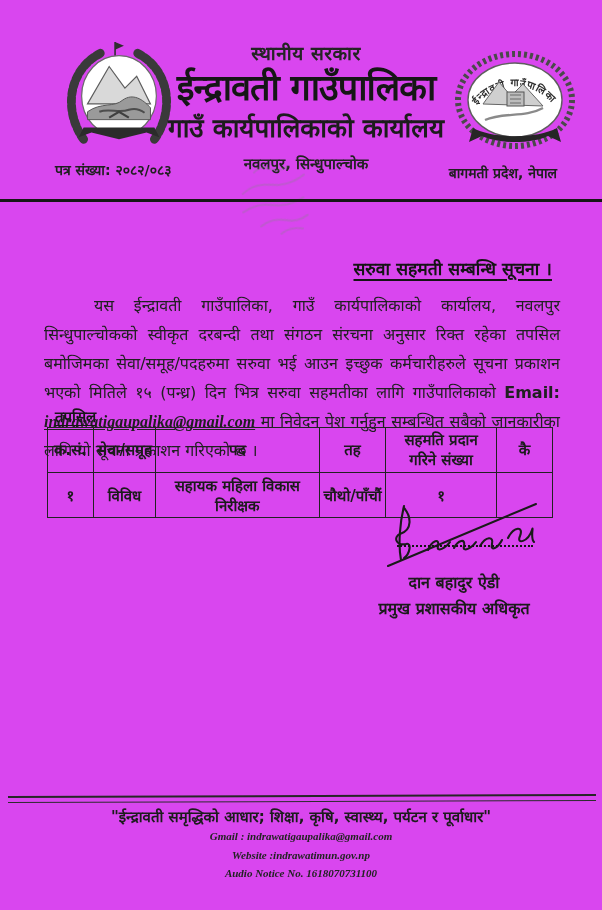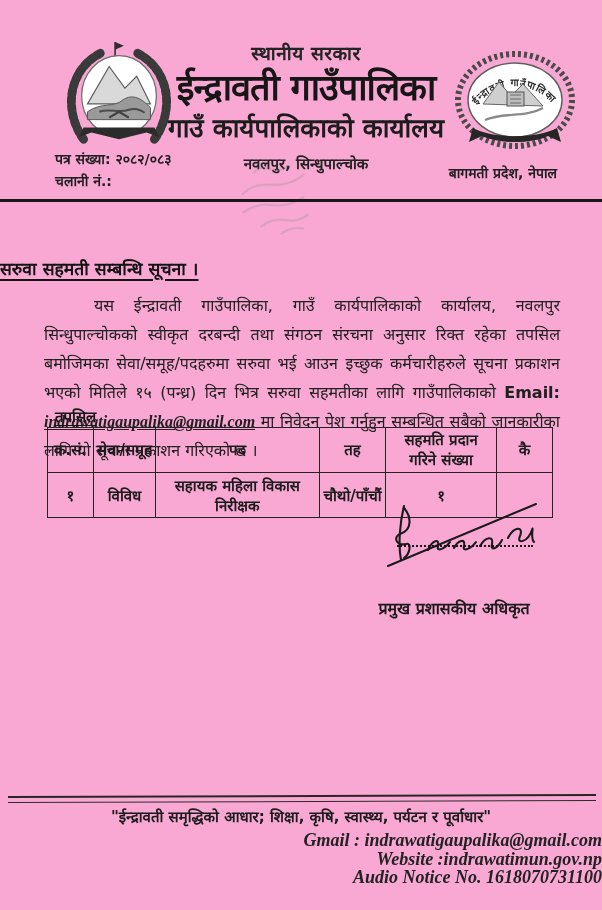--- a/index.html
+++ b/index.html
@@ -1,36 +1,36 @@
 <!DOCTYPE html>
 <html><head>
 <meta charset="utf-8">
 <style>
   html,body{margin:0;padding:0;background:#e9e9e7;}
   .page{
     position:relative; width:602px; height:910px; margin:0 auto;
-    background:#f9a8d4; overflow:hidden;
+    background:#d946ef; overflow:hidden;
     font-family:"DejaVu Sans", sans-serif; color:#1d1d1d;
   }
   
   .emblem-left{position:absolute; left:60px; top:40px; width:118px; height:114px;}
   .seal-right{position:absolute; left:452px; top:50px; width:126px; height:108px;}
   .head-center{position:absolute; left:168px; top:44px; width:276px; text-align:center; line-height:1;}
   .h-local{font-size:19px; font-weight:bold; color:#242424; letter-spacing:.5px;}
   .h-muni{font-size:36px; font-weight:bold; color:#161616; margin-top:7px; letter-spacing:-1px; white-space:nowrap;}
   .h-office{font-size:26px; font-weight:bold; color:#1c1c1c; margin-top:9px; white-space:nowrap;}
   .h-addr{font-size:15px; font-weight:bold; color:#222; margin-top:16px;}
-  .ref-left{position:absolute; left:55px; top:148px; font-size:14px; font-weight:bold; line-height:22px; color:#1f1f1f;}
+  .ref-left{position:absolute; left:55px; top:159px; font-size:14px; font-weight:bold; line-height:22px; color:#1f1f1f;}
   .ref-right{position:absolute; right:45px; top:163px; font-size:14px; font-weight:bold; color:#1f1f1f;}
   .head-rule{position:absolute; left:0; top:199px; width:602px; height:3px; background:#161616;}
   
   .stamp{position:absolute; left:232px; top:152px; width:120px; height:82px; opacity:.5; filter:blur(.4px); transform:rotate(-14deg);}
   
   .date-block{position:absolute; right:26px; top:204px; text-align:right; font-size:16px; font-weight:600; line-height:23px; color:#1b1b1b;}
-  .doc-title{position:absolute; left:0; top:256px; width:552px; text-align:left;}
+  .doc-title{position:absolute; left:0; top:256px; width:552px; text-align:right;}
   .doc-title span{font-size:17.5px; font-weight:bold; color:#141414;
     text-decoration:underline; text-underline-offset:4px; text-decoration-thickness:1.5px;}
   .body-par{position:absolute; left:44px; top:291px; width:516px; margin:0;
     font-size:16px; font-weight:500; line-height:29px; text-align:justify; text-indent:50px; color:#202020;}
   .email{font-family:"Liberation Serif", serif; font-style:italic; font-weight:bold;
     text-decoration:underline; text-underline-offset:2px;}
   .em-label{font-weight:600;}
   
   .tapasil{position:absolute; left:55px; top:406px; font-size:15px; font-weight:bold;
     text-decoration:underline; text-underline-offset:3px; color:#171717;}
@@ -44,23 +44,23 @@
   .sig-dots{position:absolute; left:397px; top:545px; width:136px; border-bottom:2.6px dotted #141414;}
   .sig-name{position:absolute; left:373px; top:571px; width:162px; text-align:center;
     font-size:16px; font-weight:600; color:#1b1b1b;}
   .sig-post{position:absolute; left:363px; top:597px; width:182px; text-align:center;
     font-size:16px; font-weight:600; color:#1b1b1b;}
   
   .foot-rule{position:absolute; left:8px; top:795px; width:588px; height:4px;
     border-top:2.5px solid #262626; border-bottom:1.3px solid #2c2c2c; transform:rotate(-.2deg);}
   .foot-slogan{position:absolute; left:0; top:806px; width:602px; text-align:center;
     font-size:15px; font-weight:bold; color:#1c1c1c;}
-  .foot-line{position:absolute; left:0; width:602px; text-align:right;
+  .foot-line{position:absolute; left:0; width:602px; text-align:center;
     font-family:"Liberation Serif", serif; font-style:italic; font-weight:bold;
-    font-size:18px; color:#222;}
+    font-size:11px; color:#222;}
   .f1{top:830px;} .f2{top:849px;} .f3{top:867px; font-weight:700;}
 </style>
 </head>
 <body>
 
 <div class="page">
 
   <svg class="emblem-left" viewBox="0 0 120 114" aria-hidden="true">
     <g fill="none" stroke="#3a3a3a" stroke-linecap="round">
       <path d="M24,100 C4,72 7,30 42,12" stroke-width="9" stroke-dasharray="5 3"></path>
@@ -94,21 +94,20 @@
     </text>
     <path d="M30,54 L46,32 L58,46 L70,34 L90,56 Z" fill="#cfcfcf" stroke="#666" stroke-width="1"></path>
     <rect x="54" y="42" width="17" height="14" fill="#bdbdbd" stroke="#555" stroke-width="1"></rect>
     <path d="M57,45 h11 M57,49 h11 M57,53 h11" stroke="#555" stroke-width=".8"></path>
     <path d="M32,70 C50,62 72,68 90,58" stroke="#8a8a8a" stroke-width="2.4" fill="none"></path>
     <path d="M20,78 C40,89 84,89 104,78 L108,92 L95,86 C78,94 46,94 29,86 L16,92 Z" fill="#262626"></path>
   </svg>
 
   <div class="ref-left">
     <div>पत्र संख्या: २०८२/०८३</div>
-    <div>चलानी नं.:</div>
   </div>
   <div class="ref-right">बागमती प्रदेश, नेपाल</div>
 
   <svg class="stamp" viewBox="0 0 120 82" aria-hidden="true">
     <g fill="none" stroke="#7d8a7d" stroke-width="2" stroke-linecap="round" opacity=".55">
       <path d="M28,12 q8,-6 16,0 q8,6 18,2"></path>
       <path d="M12,30 q14,-8 30,-2 q16,6 34,-2"></path>
       <path d="M8,48 q16,-6 30,0 q14,6 32,0"></path>
       <path d="M22,66 q12,-6 26,0 q10,5 22,0"></path>
       <path d="M40,78 q10,-5 22,0"></path>
@@ -164,20 +163,21 @@
       <path d="M20,6 C16,22 14,44 17,60"></path>
       <path d="M20,8 C27,16 29,30 16,34 C9,37 12,46 22,44 C28,42 26,54 20,58"></path>
       <path d="M4,66 L152,4"></path>
       <path d="M44,50 C48,40 56,38 54,46 C52,53 62,48 66,42"></path>
       <path d="M70,48 C74,40 82,38 80,46 C78,53 88,48 92,42"></path>
       <path d="M96,46 C102,36 110,36 108,44 C106,52 114,48 118,40"></path>
       <path d="M124,38 C130,26 140,26 136,36 C132,45 144,42 148,30 C150,24 146,38 150,42"></path>
     </g>
   </svg>
   <div class="sig-dots"></div>
+  <div class="sig-name">दान बहादुर ऐडी</div>
   <div class="sig-post">प्रमुख प्रशासकीय अधिकृत</div>
 
   <div class="foot-rule"></div>
   <div class="foot-slogan">"ईन्द्रावती समृद्धिको आधार; शिक्षा, कृषि, स्वास्थ्य, पर्यटन र पूर्वाधार"</div>
   <div class="foot-line f1">Gmail : indrawatigaupalika@gmail.com</div>
   <div class="foot-line f2">Website :indrawatimun.gov.np</div>
   <div class="foot-line f3">Audio Notice No. 1618070731100</div>
 
 </div>
 

